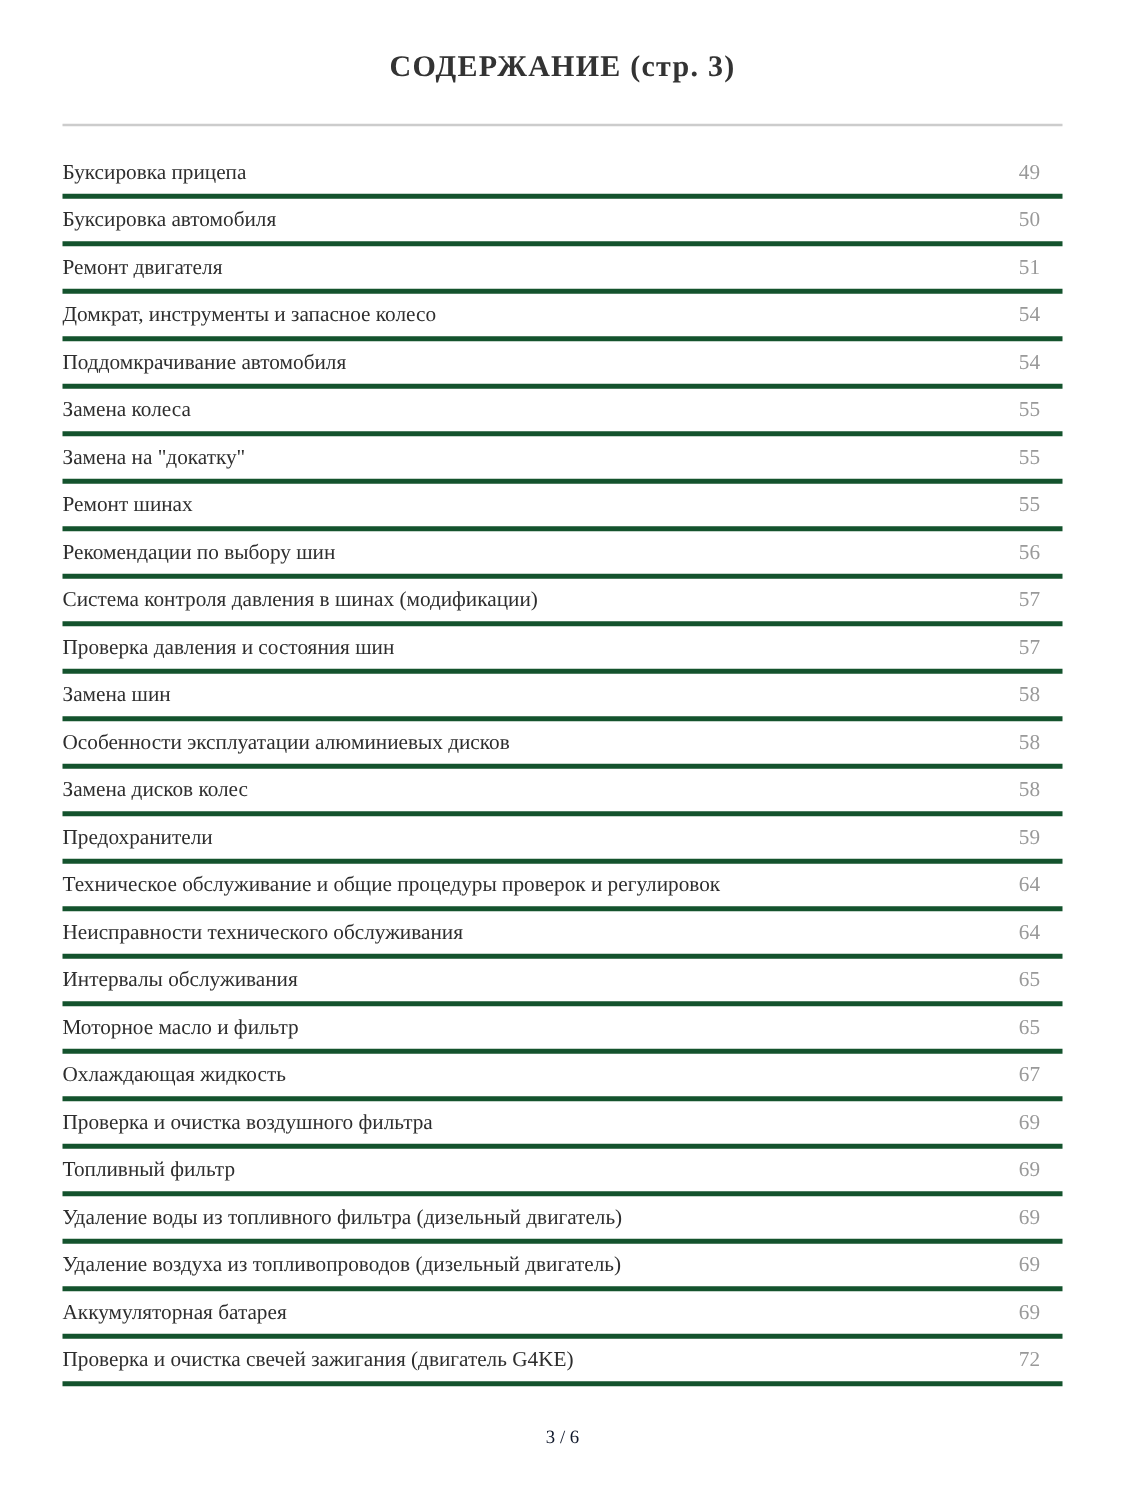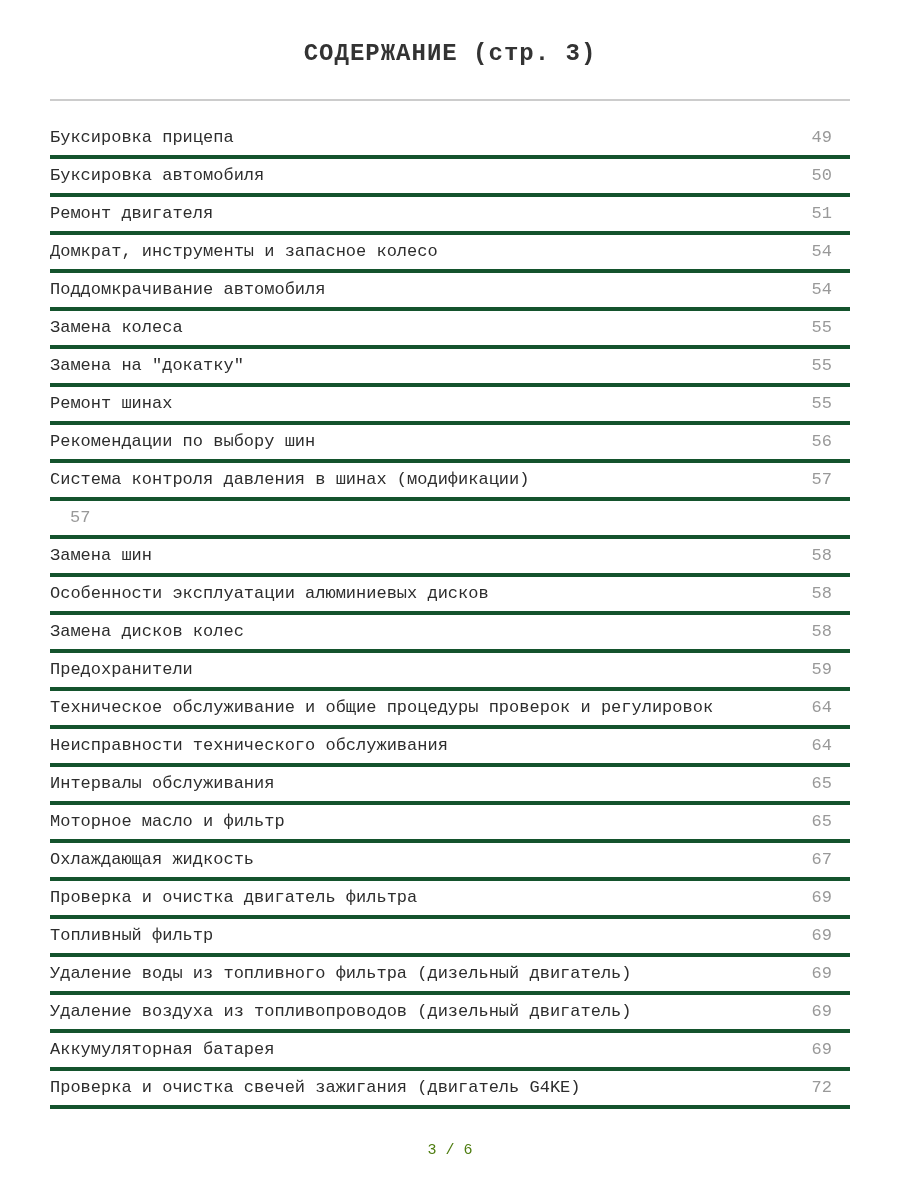--- a/index.html
+++ b/index.html
@@ -5,21 +5,21 @@
     html, body {
       margin: 0;
       padding: 0;
       background: #ffffff;
     }
     .page {
       position: relative;
       width: 900px;
       height: 1200px;
       background: #ffffff;
-      font-family: Liberation Mono, monospace;
+      font-family: Liberation Serif, serif;
       box-sizing: border-box;
       overflow: hidden;
     }
     .title {
       margin: 0;
       padding-top: 40px;
       text-align: center;
       font-size: 24px;
       font-weight: bold;
       letter-spacing: 1px;
@@ -42,30 +42,29 @@
       font-size: 17px;
     }
     .toc-label {
       color: #2d2d2d;
       white-space: nowrap;
     }
     .toc-page {
       color: #999999;
       padding-right: 18px;
       white-space: nowrap;
-      margin-left: 20px;
     }
     .footer {
       position: absolute;
       left: 0;
       right: 0;
       top: 1142px;
       text-align: center;
       font-size: 15px;
-      color: #4d7c0f;
+      color: #0f172a;
     }
   </style>
 </head>
 <body>
 
 <div class="page">
   <h1 class="title">СОДЕРЖАНИЕ (стр. 3)</h1>
   <div class="divider"></div>
   <div class="toc">
   <div class="toc-row">
@@ -113,20 +112,21 @@
     <span class="toc-label">Рекомендации по выбору шин</span>
     <span class="toc-page">56</span>
   </div>
 
   <div class="toc-row">
     <span class="toc-label">Система контроля давления в шинах (модификации)</span>
     <span class="toc-page">57</span>
   </div>
 
   <div class="toc-row">
+    <span class="toc-label">Проверка давления и состояния шин</span>
     <span class="toc-page">57</span>
   </div>
 
   <div class="toc-row">
     <span class="toc-label">Замена шин</span>
     <span class="toc-page">58</span>
   </div>
 
   <div class="toc-row">
     <span class="toc-label">Особенности эксплуатации алюминиевых дисков</span>
@@ -163,21 +163,21 @@
     <span class="toc-label">Моторное масло и фильтр</span>
     <span class="toc-page">65</span>
   </div>
 
   <div class="toc-row">
     <span class="toc-label">Охлаждающая жидкость</span>
     <span class="toc-page">67</span>
   </div>
 
   <div class="toc-row">
-    <span class="toc-label">Проверка и очистка двигатель фильтра</span>
+    <span class="toc-label">Проверка и очистка воздушного фильтра</span>
     <span class="toc-page">69</span>
   </div>
 
   <div class="toc-row">
     <span class="toc-label">Топливный фильтр</span>
     <span class="toc-page">69</span>
   </div>
 
   <div class="toc-row">
     <span class="toc-label">Удаление воды из топливного фильтра (дизельный двигатель)</span>

